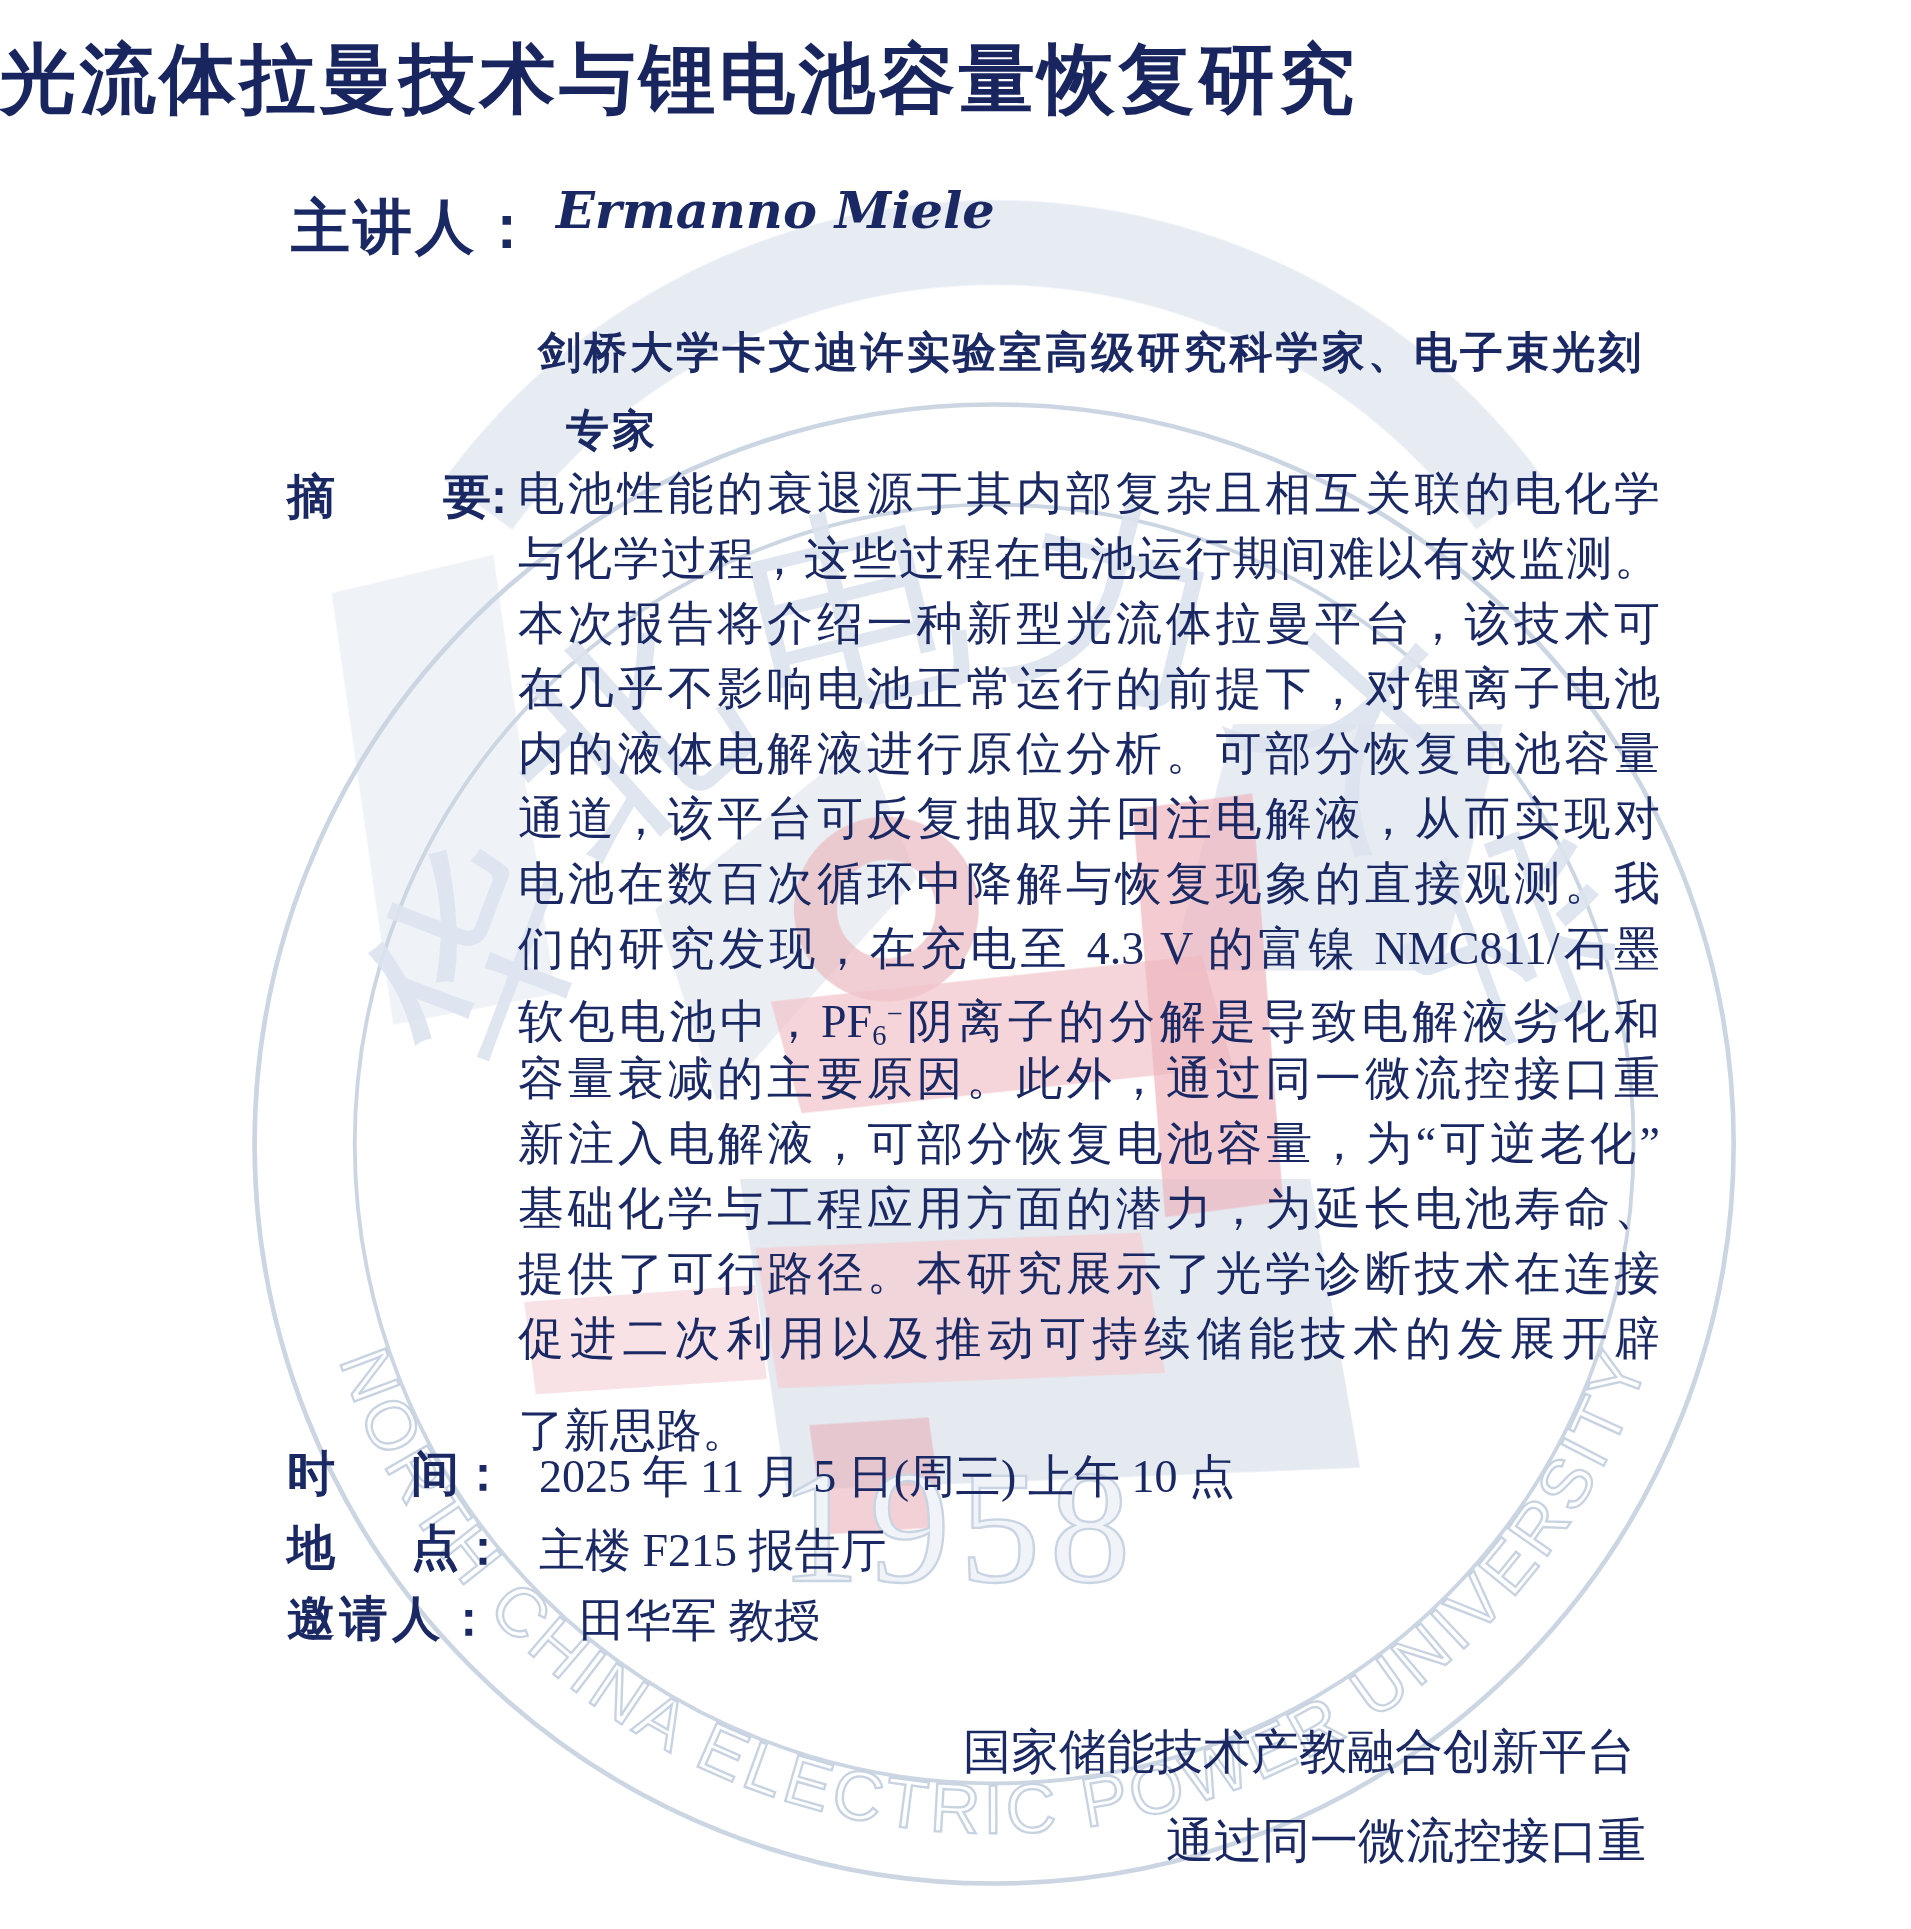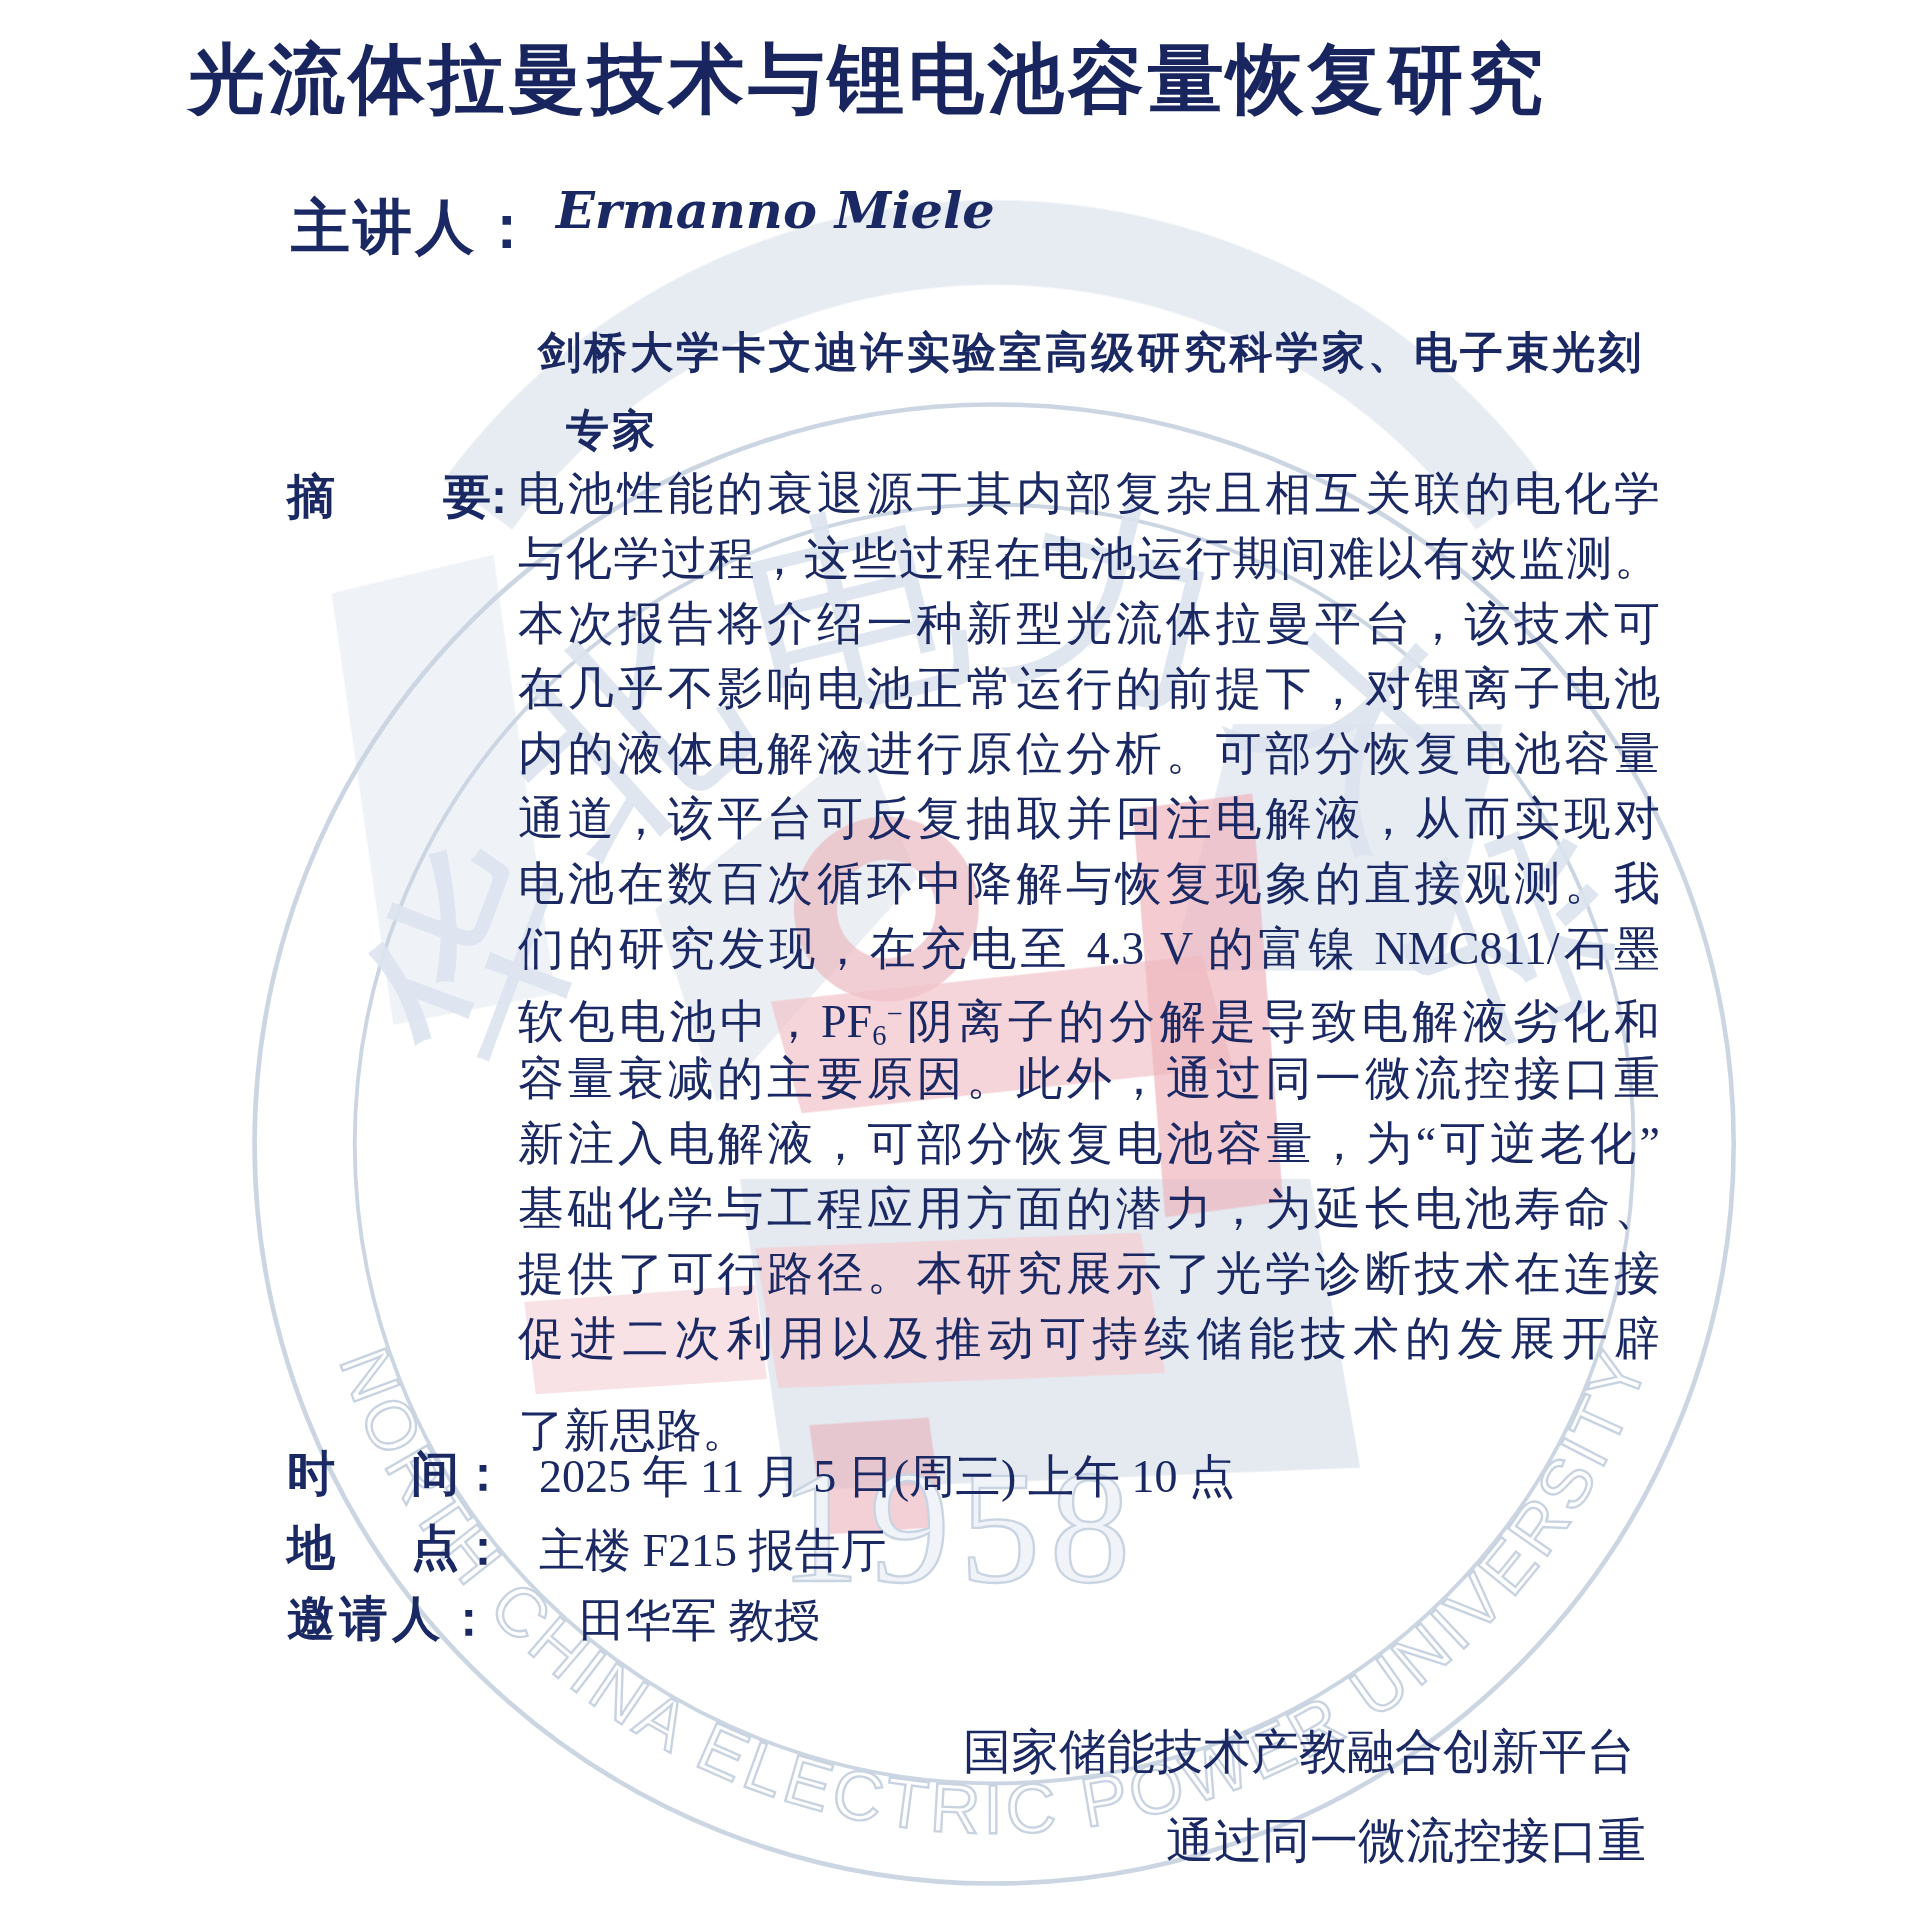--- a/index.html
+++ b/index.html
@@ -1,21 +1,21 @@
 <!DOCTYPE html>
 <html style="font-size:12.3px"><head>
 <meta charset="utf-8">
 <style>
   html,body{margin:0;padding:0;background:#ffffff;}
   .page{position:relative;width:1912px;height:1929px;background:#ffffff;overflow:hidden;}
 
   .wm{position:absolute;left:0;top:0;width:1912px;height:1929px;z-index:0;}
   .content{position:absolute;left:0;top:0;width:1912px;height:1929px;z-index:1;}
 
-  .title{position:absolute;left:0;top:29px;width:1736px;text-align:center;
+  .title{position:absolute;left:0;top:29px;width:1736px;text-align:left;
          font-family:"Liberation Sans","DejaVu Sans",sans-serif;font-weight:700;
          font-size:76px;letter-spacing:3.9px;color:#18255e;}
 
   .speaker-label{position:absolute;left:291px;top:188px;font-family:"Liberation Serif","DejaVu Serif",serif;
          font-weight:700;font-size:59px;letter-spacing:3.1px;color:#1a2963;}
   .speaker-name{position:absolute;left:556px;top:180px;font-family:"DejaVu Serif","Liberation Serif",serif;
          font-style:italic;font-weight:700;font-size:51px;color:#1a2963;}
 
   .desc1{position:absolute;left:538px;top:324px;font-family:"Liberation Serif","DejaVu Serif",serif;
          font-weight:700;font-size:43px;letter-spacing:3.1px;color:#1a2963;}

